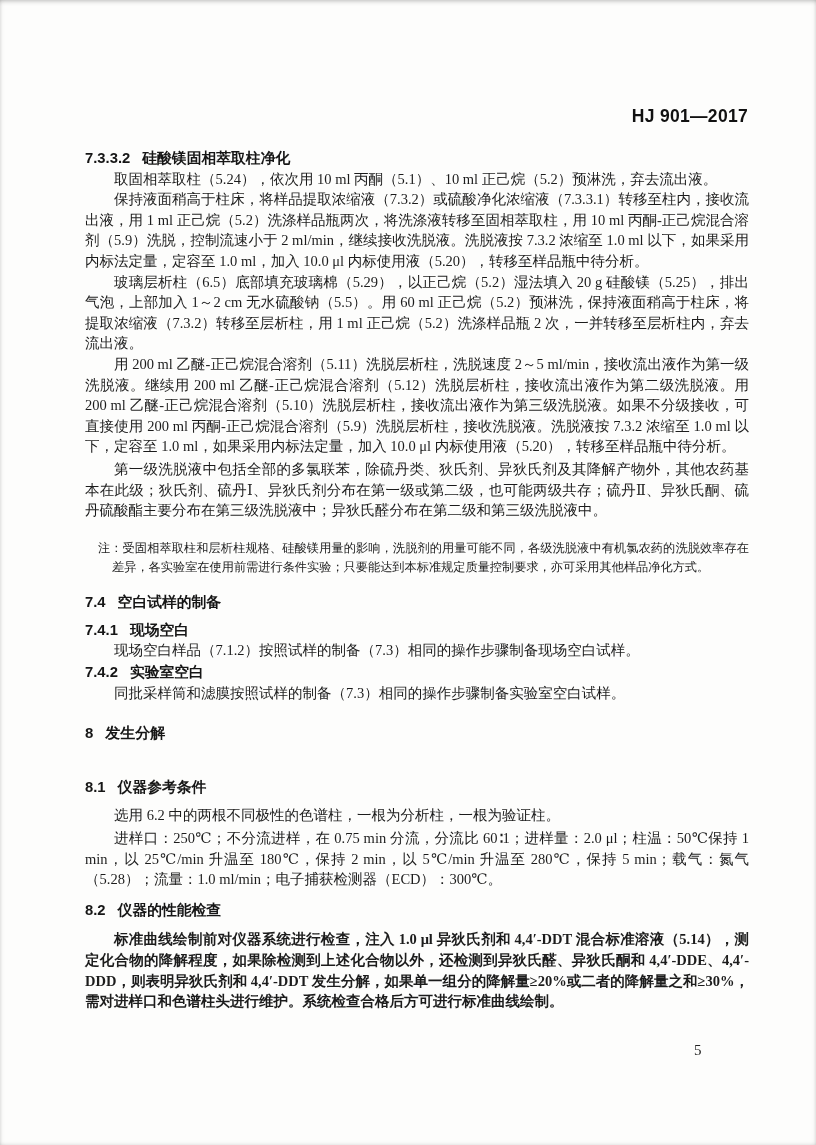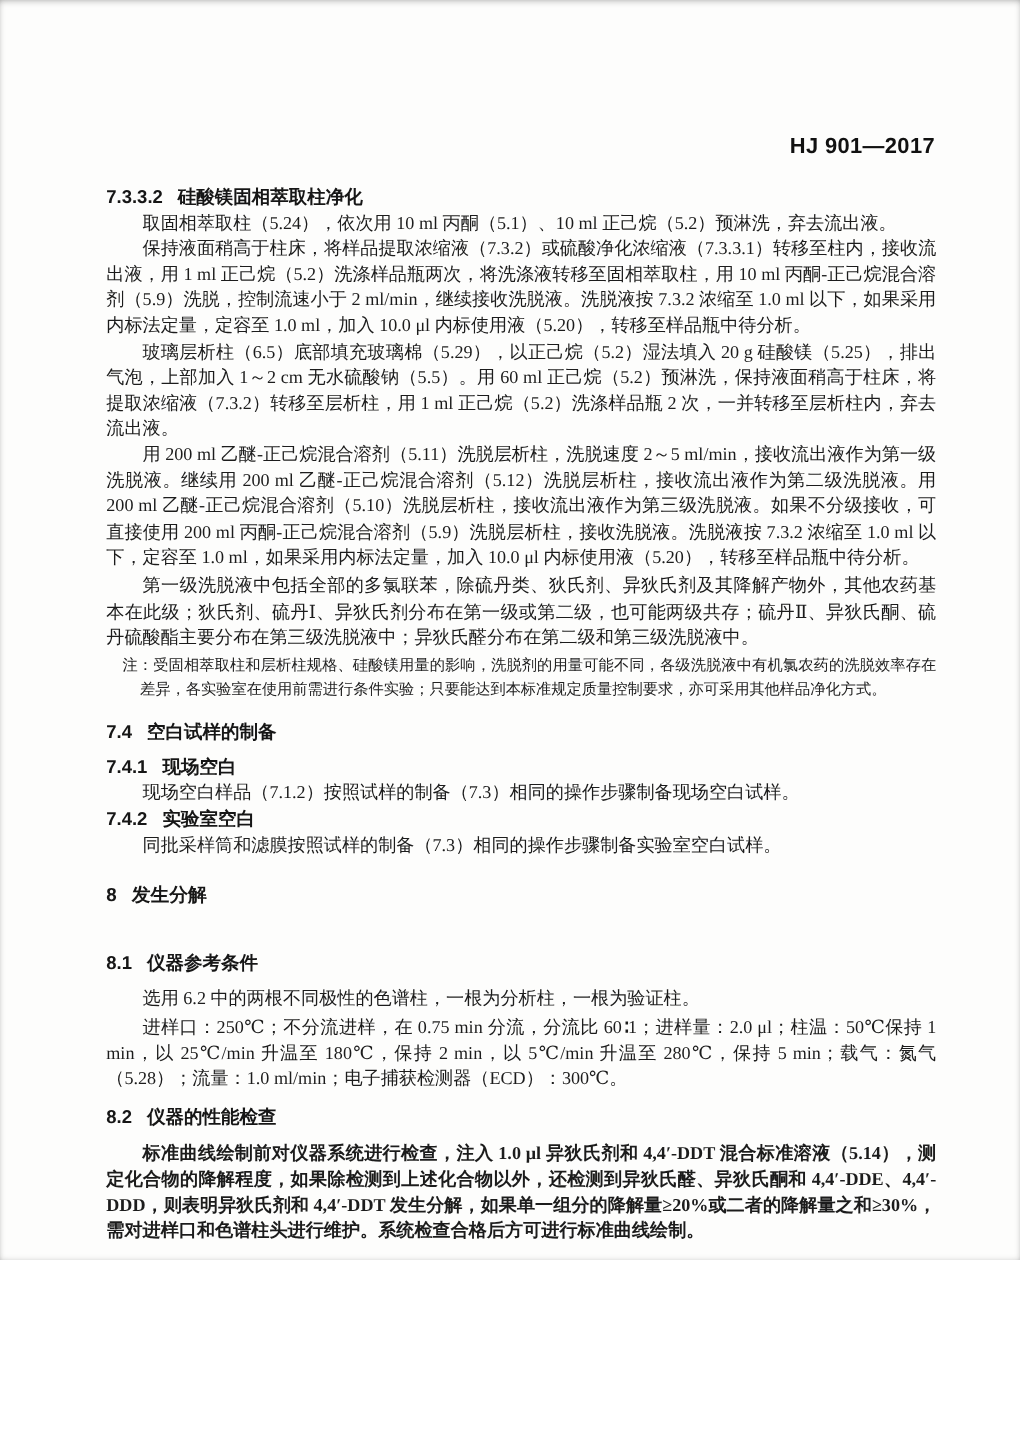--- a/index.html
+++ b/index.html
@@ -1,19 +1,19 @@
 <!DOCTYPE html>
 <html lang="zh"><head>
 <meta charset="utf-8">
 <style>
   html,body { margin:0; padding:0; background:#ffffff; }
   .page {
     position: relative;
     width: 816px;
-    height: 1008px;
+    height: 1145px;
     margin: 0;
     background: #fdfdfc;
     overflow: hidden;
     box-shadow: inset 0 4px 5px -3px rgba(0,0,0,0.25),
                 inset 3px 0 5px -3px rgba(0,0,0,0.14),
                 inset -3px 0 5px -3px rgba(0,0,0,0.14),
                 inset 0 -3px 5px -3px rgba(0,0,0,0.12);
     color: #1c1c1c;
   }
   .doc-header {
@@ -41,21 +41,21 @@
     font-family: "Liberation Sans", "DejaVu Sans", sans-serif;
     font-weight: 700;
     text-align: left;
     font-size: 14.8px;
     color: #161616;
   }
   .h-clause .num, .h-sub .num, .h-chapter .num { margin-right: 12px; }
   .para { margin: 0; text-indent: 2em; }
   .h-clause { margin-top: 1px; }
   .note {
-    margin-top: 2px;
+    margin-top: 18px;
     margin-left: 13px;
     padding-left: 14px;
     text-indent: -14px;
     font-size: 12.2px;
     line-height: 19.8px;
     color: #222;
   }
   .h-sub.h74  { margin-top: 14px; }
   .h-sub.h81  { margin-top: 33px; }
   .h-sub.h82  { margin-top: 10px; }

